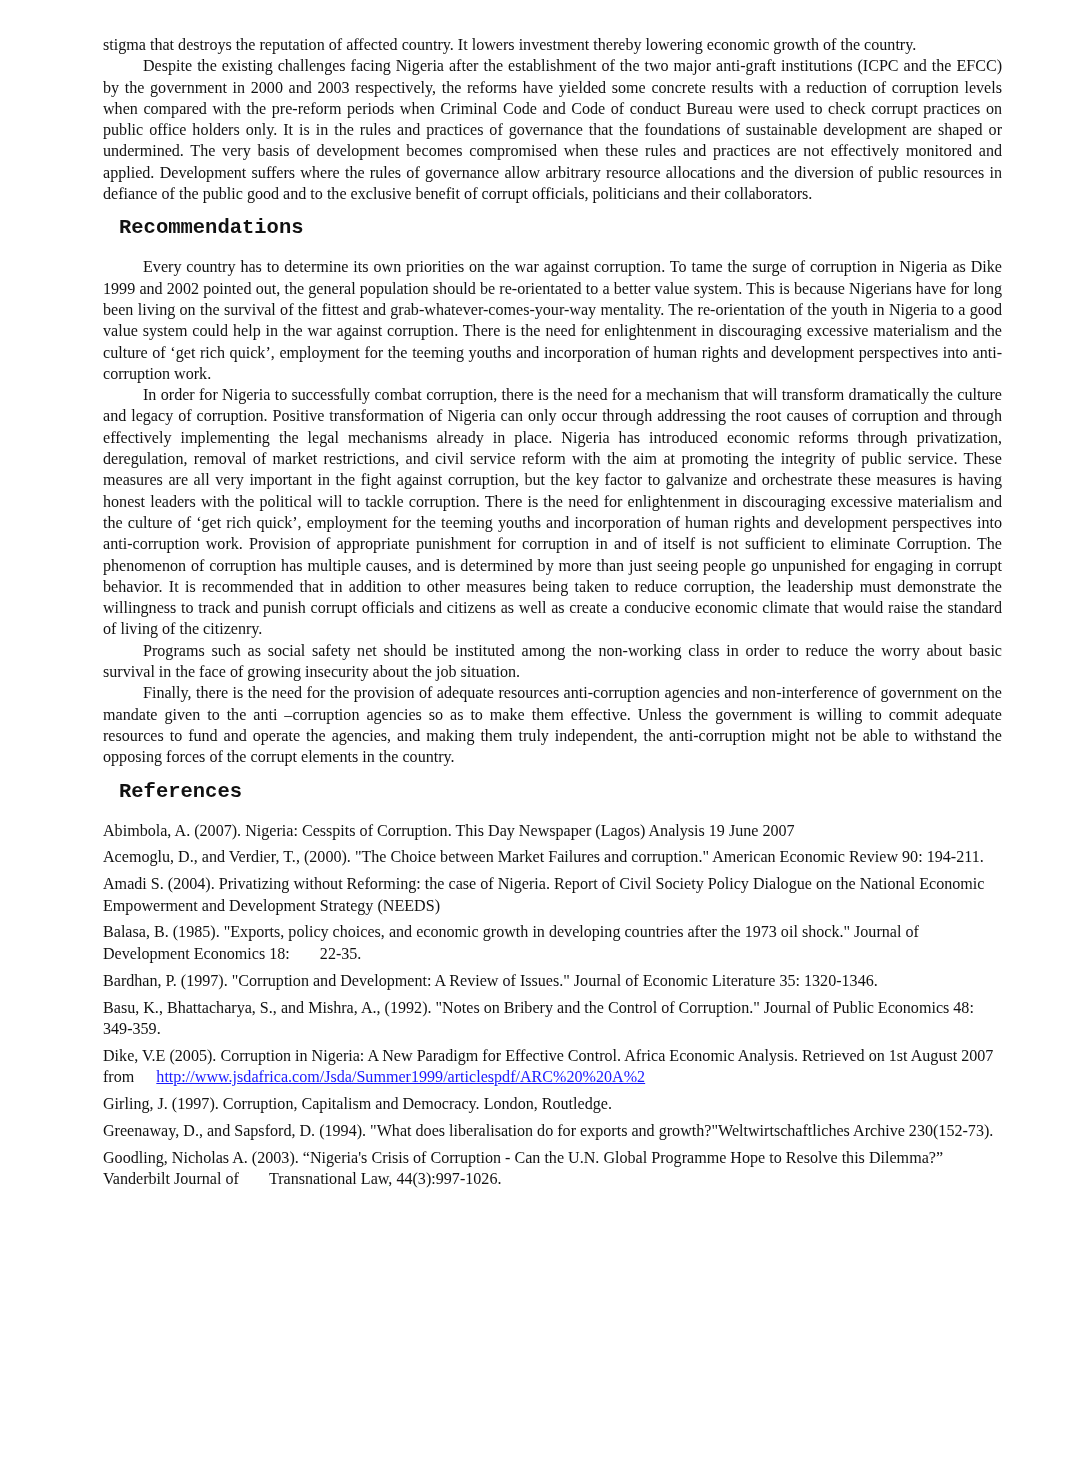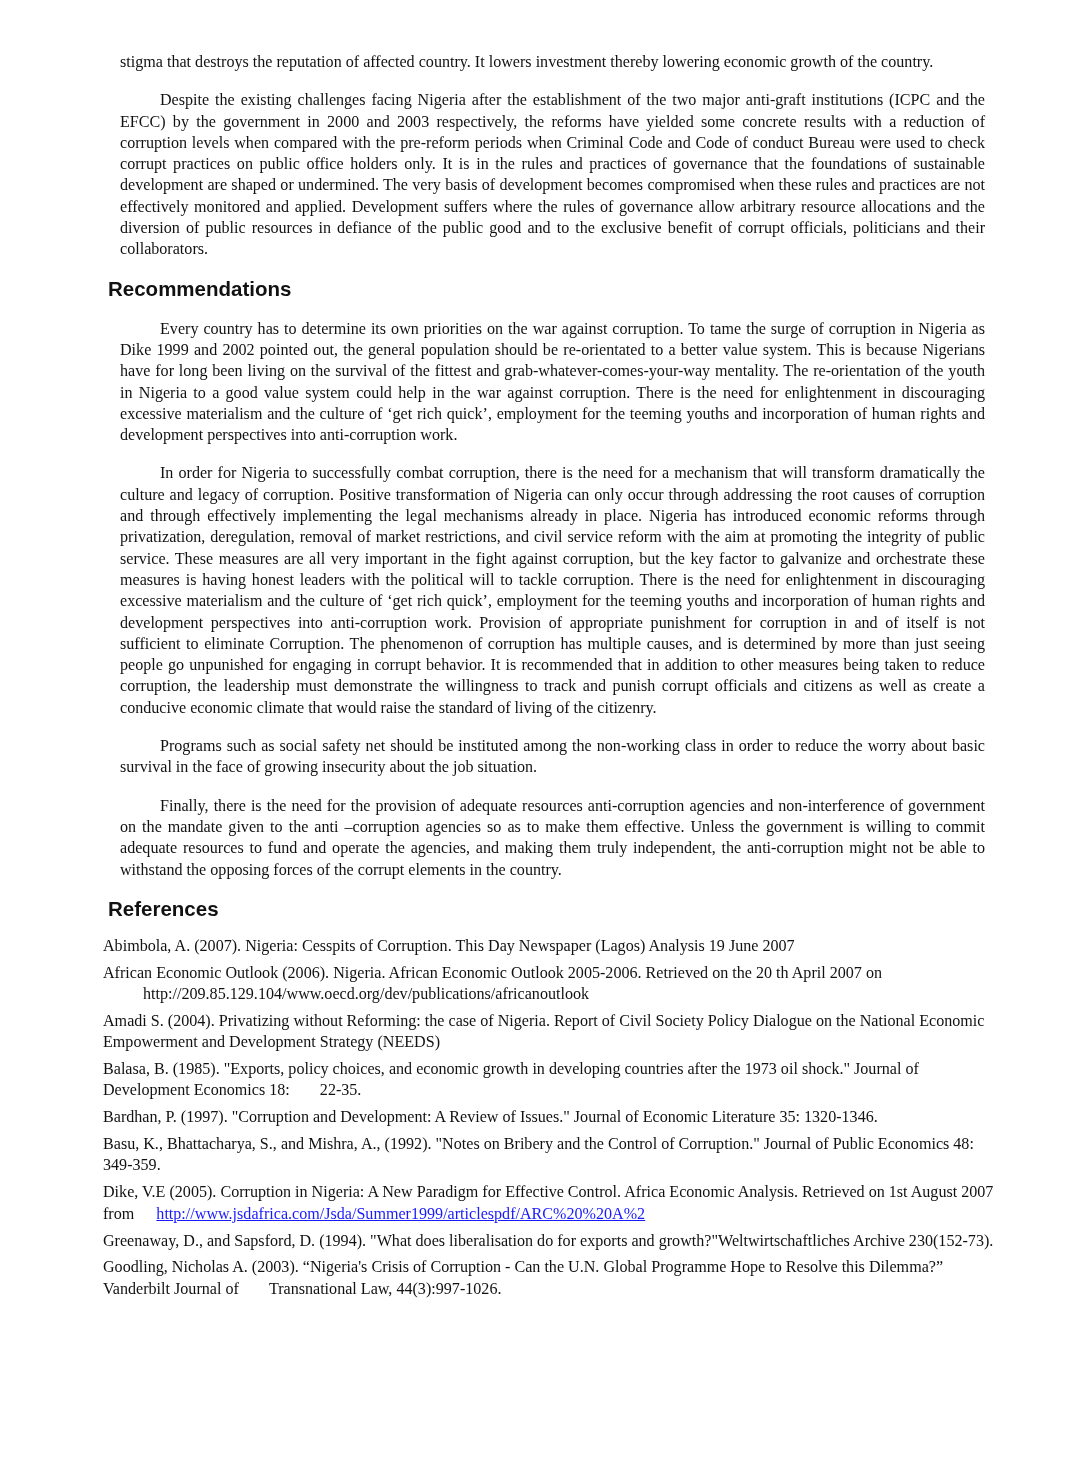--- a/index.html
+++ b/index.html
@@ -10,29 +10,29 @@
   }
   .page {
     position: relative;
     padding: 34px 78px 0 103px;
     width: 899px;
   }
   .body-text {
     font-size: 16.1px;
     line-height: 21.3px;
     text-align: justify;
-    margin: 17px;
+    margin: 0;
   }
   .body-text.indent { text-indent: 40px; }
   h2 {
-    font-family: Liberation Sans, sans-serif;
+    font-family: Liberation Mono, monospace;
     font-weight: bold;
     font-size: 20.5px;
     line-height: 24px;
-    margin: 5px;
+    margin: 16px;
     color: #111;
   }
   #rec-heading { margin-top: 12px; }
   #ref-heading { margin-top: 12px; }
   .refs { margin-top: 14px; }
   .ref {
     font-size: 16.1px;
     line-height: 21.3px;
     margin: 0 0 5.6px 0;
   }
@@ -55,25 +55,24 @@
   <p class="body-text indent">Programs such as social safety net should be instituted among the non-working class in order to reduce the worry about basic survival in the face of growing insecurity about the job situation.</p>
   <p class="body-text indent">Finally, there is the need for the provision of adequate resources anti-corruption agencies and non-interference of government on the mandate given to the anti –corruption agencies so as to make them effective. Unless the government is willing to commit adequate resources to fund and operate the agencies, and making them truly independent, the anti-corruption might not be able to withstand the opposing forces of the corrupt elements in the country.</p>
 
   <h2 id="ref-heading">References</h2>
   <div class="refs">
 
     <p class="ref">
       <span>Abimbola, A. (2007). Nigeria: Cesspits of Corruption. This Day Newspaper (Lagos) Analysis 19 June 2007</span>
     </p>
 
+    <p class="ref">
+      <span>Acemoglu, D., and Verdier, T., (2000). "The Choice between Market Failures and corruption." American Economic Review 90: 194-211.</span>
+    </p>
 
-    <p class="ref">
-      <span>African Economic Outlook (2006). Nigeria. African Economic Outlook 2005-2006. Retrieved on the 20 th April 2007 on</span>
-      <span class="hang">http://209.85.129.104/www.oecd.org/dev/publications/africanoutlook</span>
-    </p>
 
 
     <p class="ref">
       <span>Amadi S. (2004). Privatizing without Reforming: the case of Nigeria. Report of Civil Society Policy Dialogue on the National Economic Empowerment and Development Strategy (NEEDS)</span>
     </p>
 
 
     <p class="ref">
       <span>Balasa, B. (1985). "Exports, policy choices, and economic growth in developing countries after the 1973 oil shock." Journal of Development Economics 18:</span><span class="spacer-lg"></span><span>22-35.</span>
     </p>
@@ -84,20 +83,23 @@
 
     <p class="ref">
       <span>Basu, K., Bhattacharya, S., and Mishra, A., (1992). "Notes on Bribery and the Control of Corruption." Journal of Public Economics 48: 349-359.</span>
     </p>
 
     <p class="ref">
       <span>Dike, V.E (2005). Corruption in Nigeria: A New Paradigm for Effective Control. Africa Economic Analysis.  Retrieved on 1st August 2007 from</span>
       <span class="spacer"></span><a href="#" style="color: rgb(26, 26, 255);">http://www.jsdafrica.com/Jsda/Summer1999/articlespdf/ARC%20%20A%2</a>
     </p>
 
+    <p class="ref">
+      <span>Girling, J. (1997). Corruption, Capitalism and Democracy. London, Routledge.</span>
+    </p>
 
     <p class="ref">
       <span>Greenaway, D., and Sapsford, D. (1994). "What does liberalisation do for exports and growth?"Weltwirtschaftliches Archive 230(152-73).</span>
     </p>
 
     <p class="ref">
       <span>Goodling, Nicholas A. (2003). “Nigeria's Crisis of Corruption - Can the U.N.  Global Programme Hope to Resolve this Dilemma?” Vanderbilt Journal of</span><span class="spacer-lg"></span><span>Transnational Law, 44(3):997-1026.</span>
     </p>
 
   </div>

